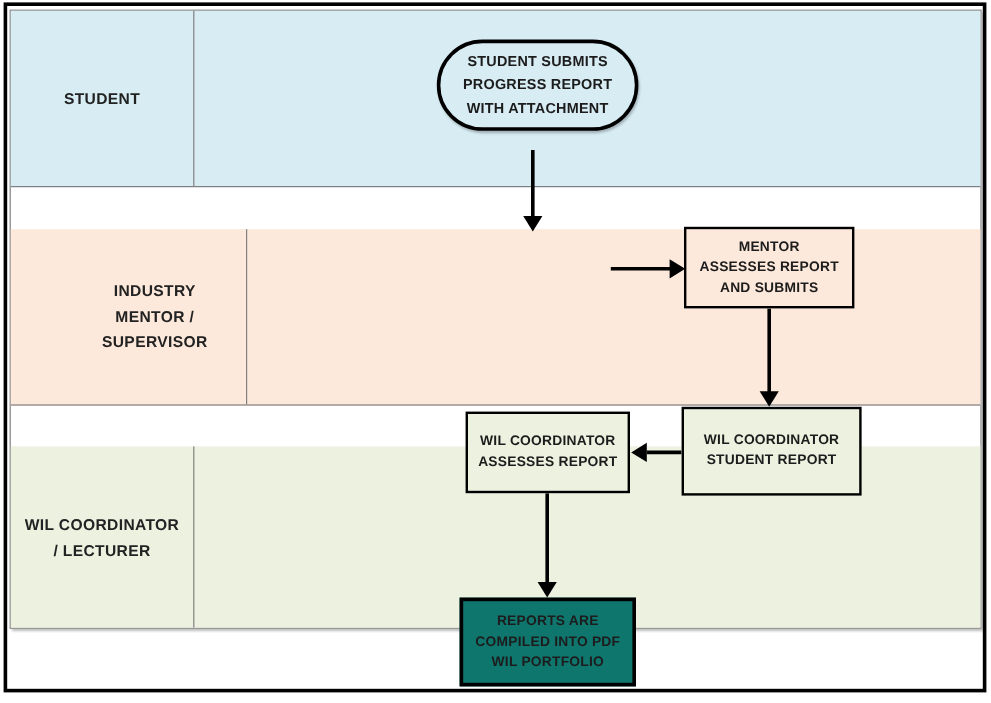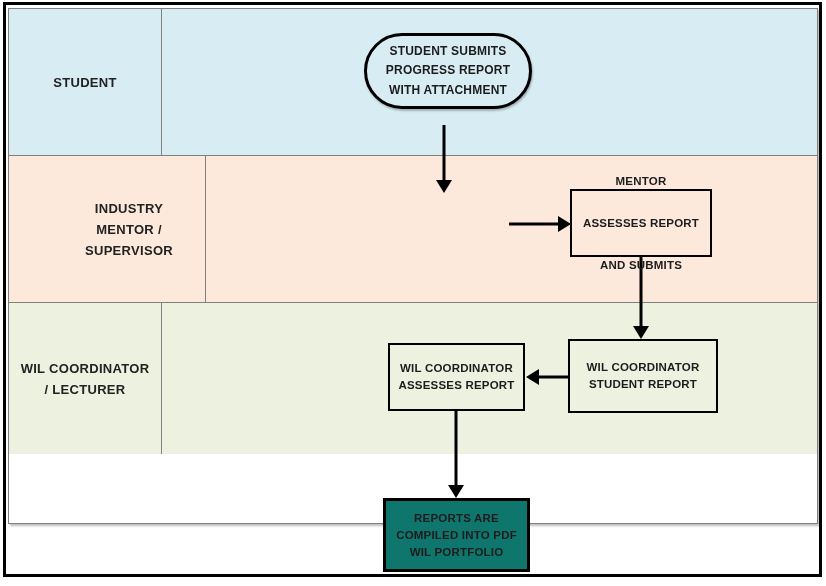--- a/index.html
+++ b/index.html
@@ -21,20 +21,21 @@
   }
   .table {
     position: absolute;
     left: 8px; top: 8px;
     width: 810px; height: 516px;
     border: 1px solid #808080;
     box-sizing: border-box;
     box-shadow: 2px 2px 2px rgba(110,110,110,0.45);
     display: flex;
     flex-direction: column;
+    justify-content: space-between;
   }
   .row { display: flex; box-sizing: border-box; }
   .row-student   { height: 147px; background: #d8ecf4; border-bottom: 1px solid #808080; }
   .row-mentor    { height: 147px; background: #fde9dc; border-bottom: 1px solid #808080; padding-left: 44px; }
   .row-wil       { height: 151px; background: #edf1e0; }
   .label {
     width: 153px;
     box-sizing: border-box;
     border-right: 1px solid #808080;
     display: flex;
@@ -80,21 +81,21 @@
     width: 168px; height: 76px;
     border: 3px solid #000000;
     border-radius: 46px;
     background: #d8ecf4;
     font-size: 12px;
     line-height: 19.5px;
     box-shadow: 1px 2px 2px rgba(0,0,0,0.25);
   }
   .proc { border: 2.5px solid #000000; }
   .node-mentor-alerted  { left: 377px; top: 193px; width: 132px; height: 63px; background: #fde9dc; }
-  .node-mentor-assesses { left: 570px; top: 189px; width: 142px; height: 68px; background: #fde9dc; gap: 25px; }
+  .node-mentor-assesses { left: 570px; top: 189px; width: 142px; height: 68px; background: #fde9dc; }
   .node-wil-assesses    { left: 388px; top: 343px; width: 137px; height: 68px; background: #edf1e0; }
   .node-wil-alerted     { left: 568px; top: 339px; width: 150px; height: 74px; background: #edf1e0; }
   .node-reports         { left: 383px; top: 498px; width: 147px; height: 74px; background: #0f766e; border-width: 3px; }
 </style>
 </head>
 <body>
 
 <div class="page">
 
   <div class="table">

